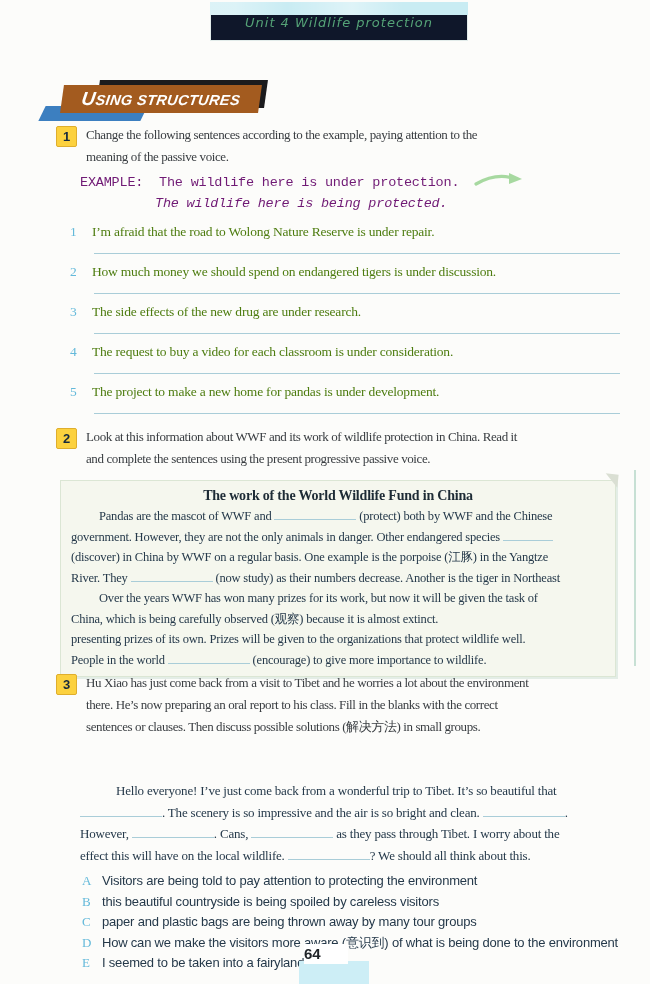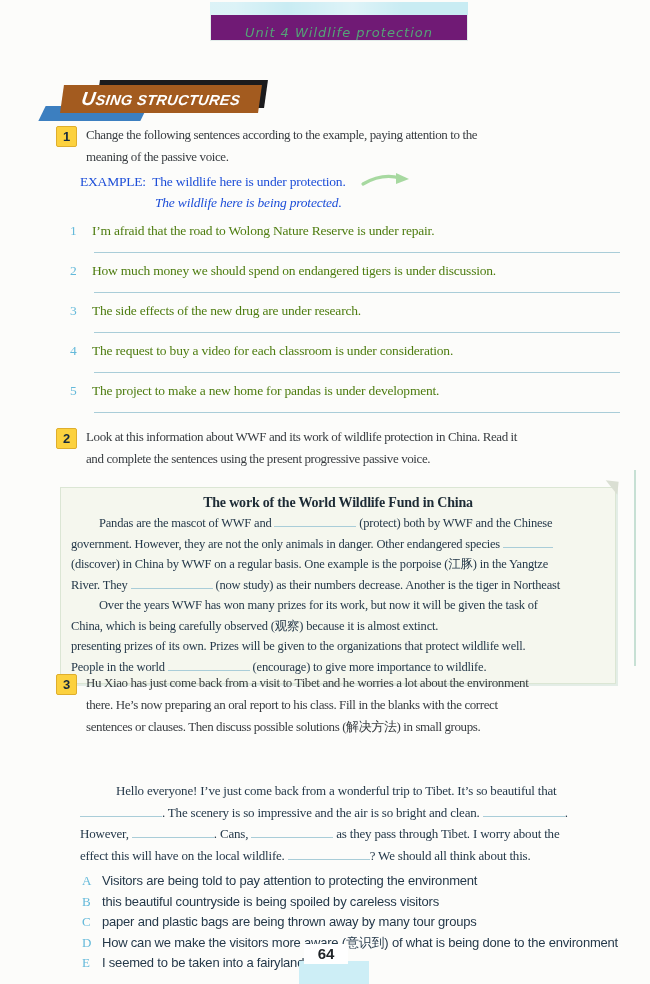--- a/index.html
+++ b/index.html
@@ -2,28 +2,28 @@
 <html><head>
 <meta charset="utf-8">
 <style>
   html,body{margin:0;padding:0;}
   body{
     width:650px;height:984px;position:relative;overflow:hidden;
     background:#fcfcfa;
     font-family:"Liberation Sans",sans-serif;
     color:#3a3e42;
   }
-  .serif{font-family:Liberation Serif, serif;color:#1d4ed8;}
+  .serif{font-family:Liberation Mono, monospace;color:#701a75;}
 
   
   #unit-banner{position:absolute;top:2px;left:210px;width:258px;}
   #unit-strip{height:13px;background:#c9ecf3;
     background-image:linear-gradient(90deg,rgba(255,255,255,.35) 10%,transparent 30%,rgba(255,255,255,.4) 55%,transparent 75%);}
-  #unit-box{height:25px;background:#701a75;border:1px solid #e2ecea;border-top:none;
-    display:flex;align-items:flex-end;justify-content:center;}
+  #unit-box{height:25px;background:#0f172a;border:1px solid #e2ecea;border-top:none;
+    display:flex;align-items:flex-start;justify-content:center;}
   #unit-title{font-family:"DejaVu Sans",sans-serif;font-style:italic;font-size:13px;
     color:#55a377;letter-spacing:1px;}
 
   
   #section-banner{position:absolute;top:80px;left:38px;width:240px;height:44px;}
   #sb-black{position:absolute;left:60px;top:0;width:168px;height:28px;background:#1b1b1d;transform:skewX(-8deg);}
   #sb-blue{position:absolute;left:4px;top:26px;width:102px;height:15px;background:#3c7fc0;transform:skewX(-26deg);}
   #sb-brown{position:absolute;left:24px;top:5px;width:198px;height:28px;background:#a35b1f;transform:skewX(-8deg);
     display:flex;align-items:center;justify-content:center;}
   #sb-title{font-weight:bold;font-style:italic;font-size:14.5px;color:#ffffff;letter-spacing:.4px;white-space:nowrap;}
@@ -44,21 +44,21 @@
   #example-answer{padding-left:99px;font-style:italic;font-size:13.5px;line-height:21px;letter-spacing:-0.2px;}
   #arrow-icon{vertical-align:-3px;margin-left:14px;}
   #ex1-items{margin-top:8px;}
   .item-row{display:flex;padding-left:14px;font-size:13.5px;line-height:20px;letter-spacing:-0.2px;white-space:nowrap;}
   .inum{flex:0 0 22px;color:#63b9da;font-family:"Liberation Serif",serif;}
   .itxt{font-family:Liberation Serif, serif;color:#4d7c0f;}
   .ans-line{height:1px;background:#a9cdd8;margin:11px 10px 8px 38px;width:526px;}
 
   
   #ex2{top:426px;width:574px;}
-  #wwf-card{position:relative;margin-top:17px;margin-left:4px;width:556px;
+  #wwf-card{position:relative;margin-top:10px;margin-left:4px;width:556px;
     background:#f5f7ee;border:1px solid #dbe6d4;box-shadow:2px 2px 0 rgba(150,190,170,.25);
     padding:4px 10px 6px;box-sizing:border-box;}
   #wwf-card::before{content:"";position:absolute;top:-7px;right:-3px;width:0;height:0;
     border-top:13px solid #dadfd3;border-left:13px solid transparent;transform:rotate(6deg);}
   #card-title{text-align:center;font-weight:bold;font-size:14px;line-height:21px;color:#1d2b35;
     font-family:"Liberation Serif","DejaVu Serif",serif;letter-spacing:-0.2px;}
   .cline{font-family:"Liberation Serif","DejaVu Serif",serif;color:#25394a;
     font-size:12.5px;line-height:20.5px;letter-spacing:-0.2px;white-space:nowrap;}
   .cline.indent{text-indent:28px;}
   #card-edge{position:absolute;top:470px;left:634px;width:2px;height:196px;background:#b9d8cb;opacity:.8;}
@@ -72,21 +72,21 @@
   #options{margin-top:5px;}
   .opt-row{display:flex;padding-left:26px;font-size:13px;line-height:20.5px;letter-spacing:-0.2px;white-space:nowrap;}
   .olet{flex:0 0 20px;color:#63b9da;font-family:"Liberation Serif",serif;}
   .otxt{font-family:Liberation Sans, sans-serif;color:#25394a;}
 
   .blank{display:inline-block;border-bottom:1px solid #a9cdd8;height:11px;vertical-align:baseline;}
 
   
   #footer-strip{position:absolute;top:961px;left:299px;width:70px;height:23px;background:#cdeef6;}
   #footer-num{position:absolute;top:944px;left:304px;width:44px;height:20px;background:#ffffff;
-    text-align:center;font-weight:bold;font-size:15px;line-height:20px;color:#202428;z-index:2;}
+    font-weight:bold;font-size:15px;line-height:20px;color:#202428;z-index:2;}
 </style>
 </head>
 <body>
 
 <div id="unit-banner">
   <div id="unit-strip"></div>
   <div id="unit-box">
     <span id="unit-title">Unit 4 Wildlife protection</span>
   </div>
 </div>

